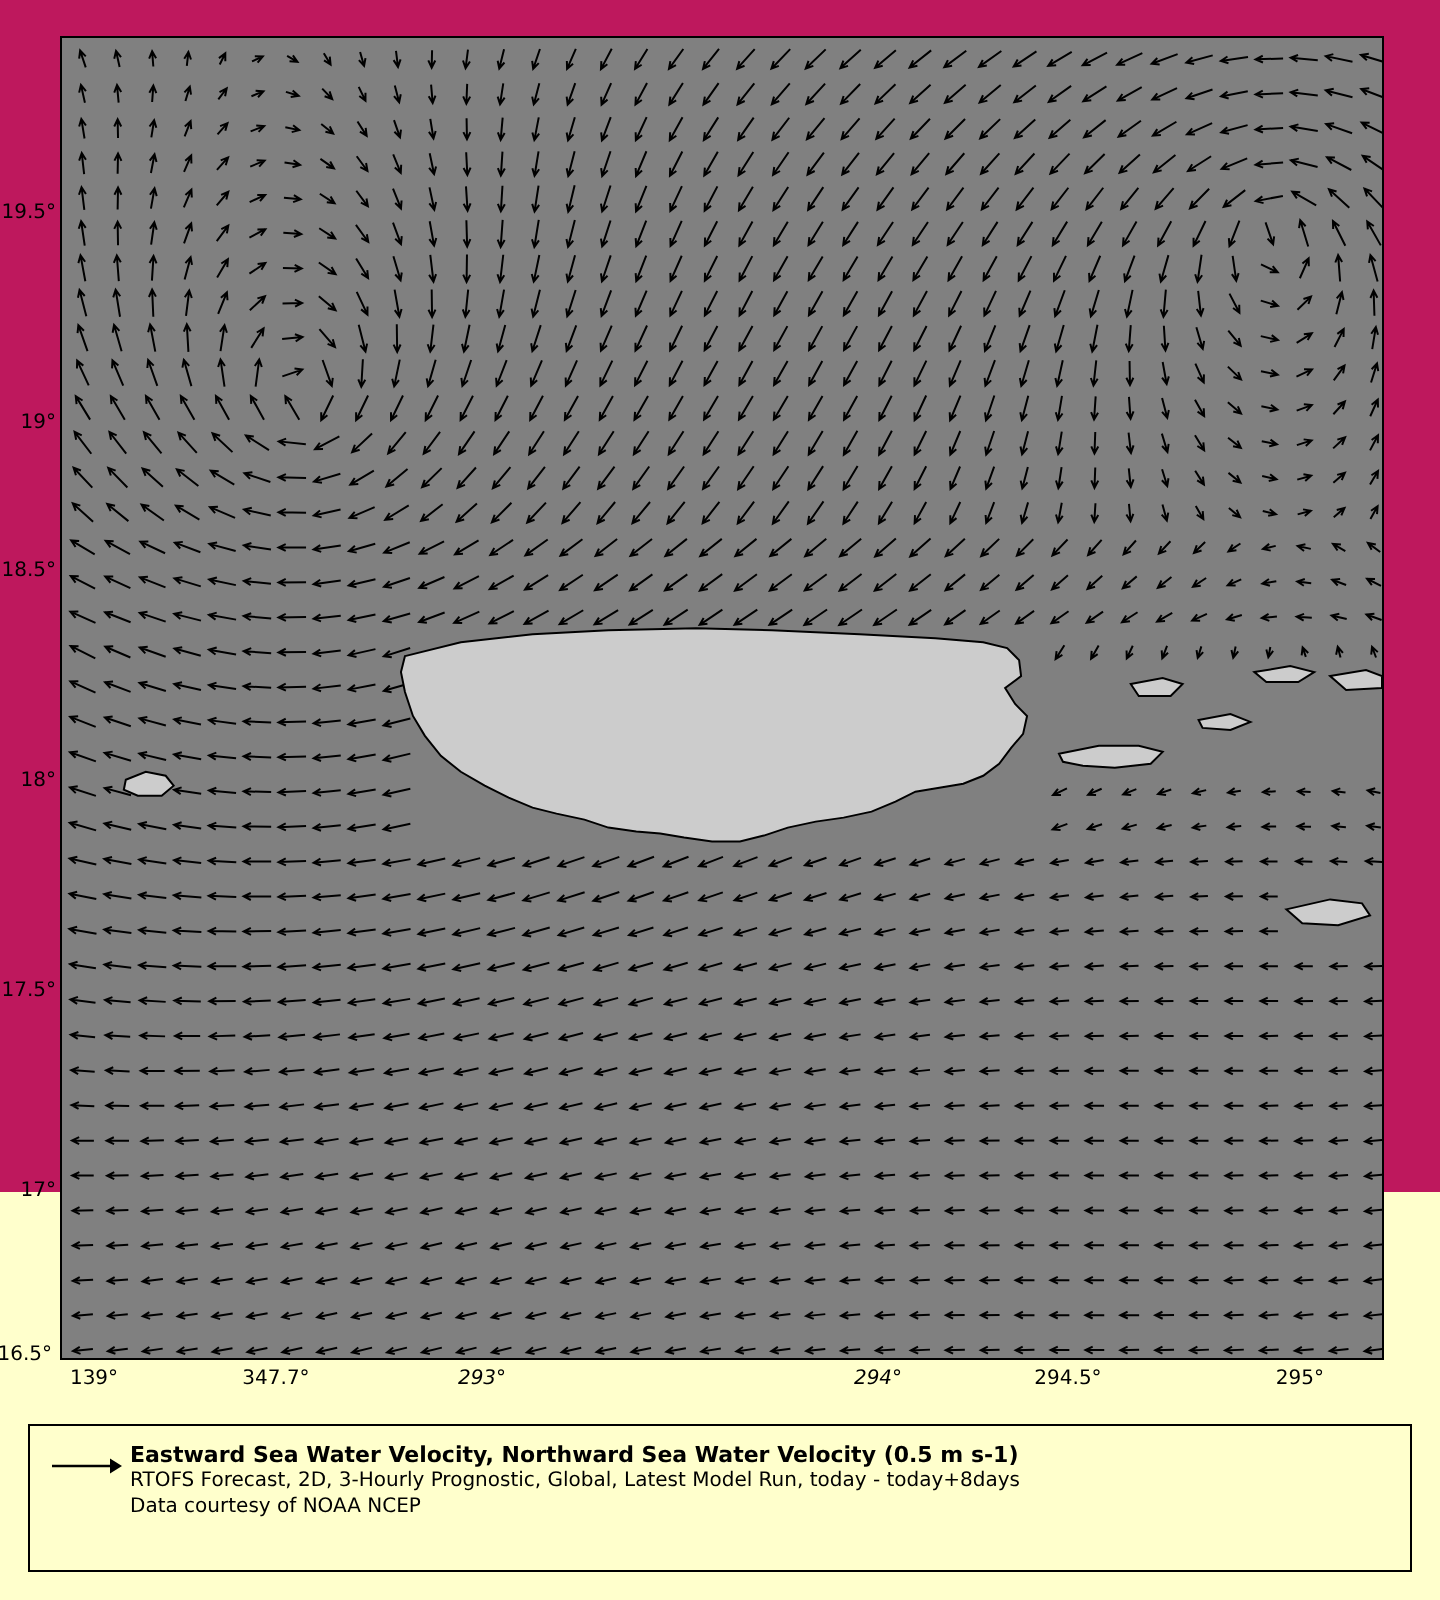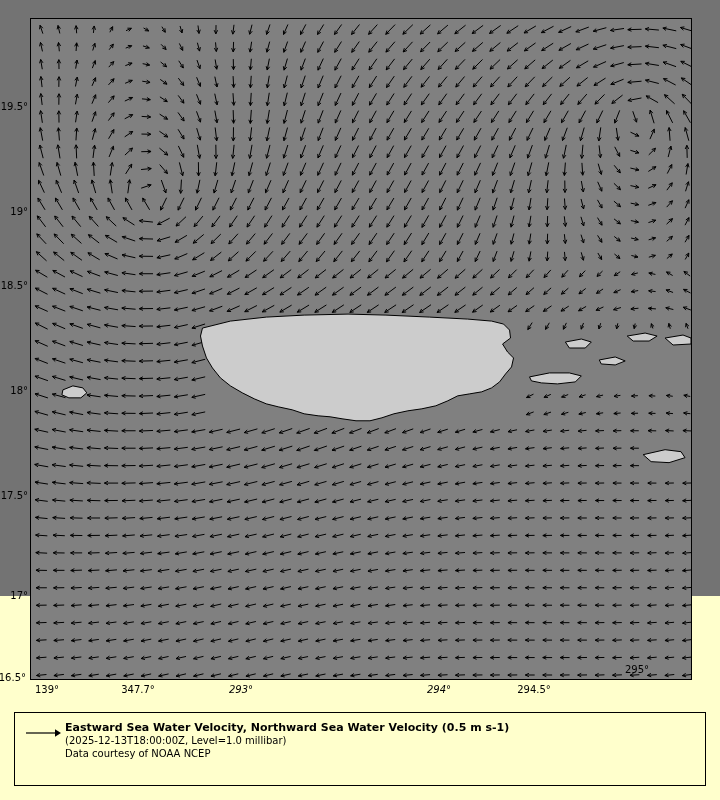--- a/index.html
+++ b/index.html
@@ -10,21 +10,21 @@
   body {
     width: 720px;
     height: 800px;
     font-family: "DejaVu Sans", sans-serif;
     overflow: hidden;
   }
   #page {
     position: relative;
     width: 720px;
     height: 596px;
-    background: #737373;
+    background: #be185d;
   }
   
   #plot {
     position: absolute;
     left: 30px;
     top: 18px;
     width: 662px;
     height: 662px;
     background: #808080;
     border: 1px solid #000000;
@@ -1435,27 +1435,27 @@
   <div class="tick-label ytick" style="left:-6px; top:490px;">17.5°</div>
   <div class="tick-label ytick" style="left:-6px; top:590px;">17°</div>
   <div class="tick-label ytick" style="left:-8px; top:672px;">16.5°</div>
 
   <div class="tick-label xtick" style="left:22px; top:684px;">139°</div>
   <div class="tick-label xtick" style="left:113px; top:684px;">347.7°</div>
   <div class="tick-label xtick" style="left:216px; top:684px;font-style:italic;">293°</div>
   <div class="tick-label xtick" style="left:311px; top:704px;margin-top:18px;">293.5°</div>
   <div class="tick-label xtick" style="left:414px; top:684px;font-style:italic;">294°</div>
   <div class="tick-label xtick" style="left:509px; top:684px;">294.5°</div>
-  <div class="tick-label xtick" style="left:612px; top:664px;">295°</div>
+  <div class="tick-label xtick" style="left:612px; top:684px;text-align:right;">295°</div>
 
   <div id="caption">
     <svg id="caption-arrow" viewBox="0 0 36 12">
       <line x1="1" y1="6" x2="30" y2="6" stroke="#000" stroke-width="1.2"></line>
       <path d="M 30 2.2 L 36 6 L 30 9.8 z" fill="#000"></path>
     </svg>
     <div id="caption-text">
       <div id="caption-title">Eastward Sea Water Velocity, Northward Sea Water Velocity (0.5 m s-1)</div>
-      <div class="caption-line">(2025-12-13T18:00:00Z, Level=1.0 millibar)</div>
+      <div class="caption-line">RTOFS Forecast, 2D, 3-Hourly Prognostic, Global, Latest Model Run, today - today+8days</div>
       <div class="caption-line">Data courtesy of NOAA NCEP</div>
     </div>
   </div>
 
 </div>
 
 </body></html>

